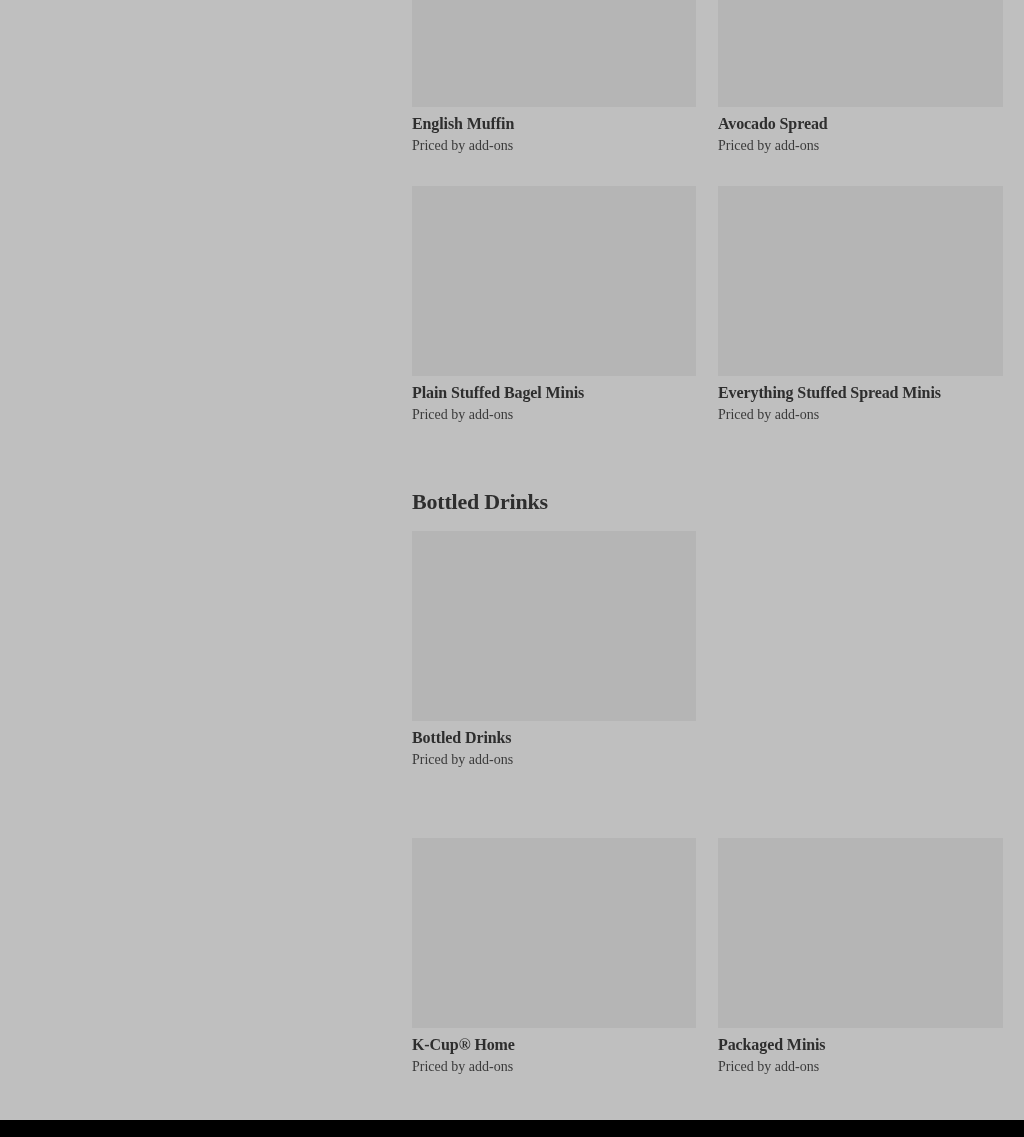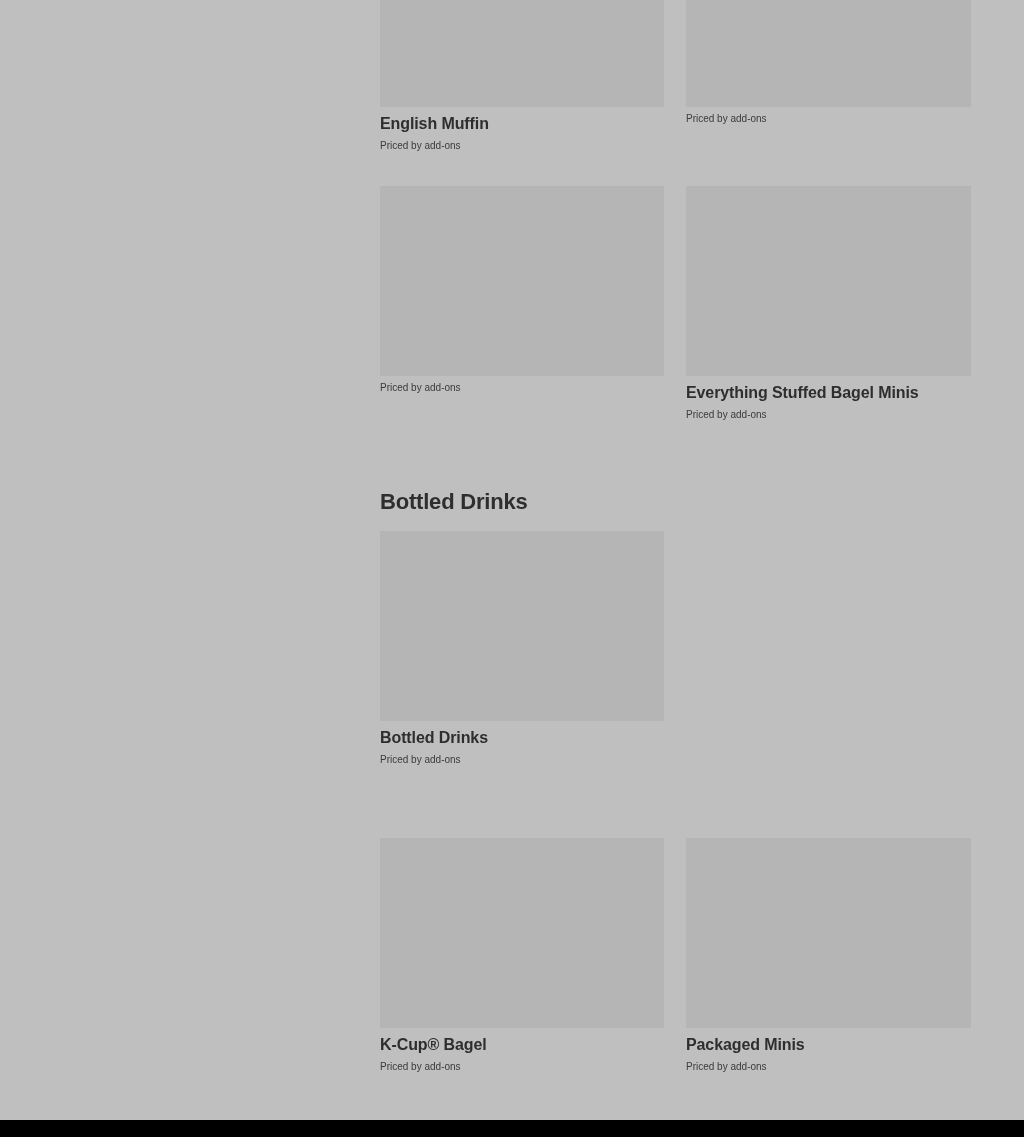--- a/index.html
+++ b/index.html
@@ -41,24 +41,25 @@
     position: absolute;
     left: 985px; top: 0;
     width: 39px;
     height: 1120px;
     background: #bfbfbf;
   }
 
   
   .menu-content {
     position: absolute;
-    left: 380px;
+    left: 412px;
     top: 0;
     width: 591px;
     height: 948px;
+    font-family: Liberation Serif, serif;
   }
 
   .section { }
 
   .section-title {
     font-size: 22px;
     font-weight: bold;
     color: #2e2e2e;
     letter-spacing: -0.2px;
     line-height: 26px;
@@ -89,21 +90,21 @@
   .card-title {
     font-size: 16px;
     font-weight: bold;
     color: #2e2e2e;
     line-height: 20px;
     margin-top: 7px;
     letter-spacing: -0.1px;
   }
 
   .card-sub {
-    font-size: 10px;
+    font-size: 14px;
     font-weight: normal;
     color: #3b3b3b;
     line-height: 18px;
     margin-top: 3px;
   }
 
   
   .row-clipped .card-thumb {
     height: 107px;
   }
@@ -137,37 +138,39 @@
       <div class="card-grid row-clipped">
 
         <div class="card">
           <div class="card-thumb"></div>
           <div class="card-title">English Muffin</div>
           <div class="card-sub">Priced by add-ons</div>
         </div>
 
         <div class="card wide-right">
           <div class="card-thumb"></div>
+          <div class="card-title">Avocado Spread</div>
           <div class="card-sub">Priced by add-ons</div>
         </div>
 
       </div>
 
       <div class="spacer-sm"></div>
 
       <div class="card-grid">
 
         <div class="card">
           <div class="card-thumb"></div>
+          <div class="card-title">Plain Stuffed Bagel Minis</div>
           <div class="card-sub">Priced by add-ons</div>
         </div>
 
         <div class="card wide-right">
           <div class="card-thumb"></div>
-          <div class="card-title">Everything Stuffed Bagel Minis</div>
+          <div class="card-title">Everything Stuffed Spread Minis</div>
           <div class="card-sub">Priced by add-ons</div>
         </div>
 
       </div>
 
     </div>
 
     <div class="spacer-md"></div>
 
     <div class="section">
@@ -186,21 +189,21 @@
 
     <div class="spacer-lg"></div>
 
     <div class="section">
 
 
       <div class="card-grid">
 
         <div class="card">
           <div class="card-thumb"></div>
-          <div class="card-title">K-Cup® Bagel</div>
+          <div class="card-title">K-Cup® Home</div>
           <div class="card-sub">Priced by add-ons</div>
         </div>
 
         <div class="card wide-right">
           <div class="card-thumb"></div>
           <div class="card-title">Packaged Minis</div>
           <div class="card-sub">Priced by add-ons</div>
         </div>
 
       </div>

